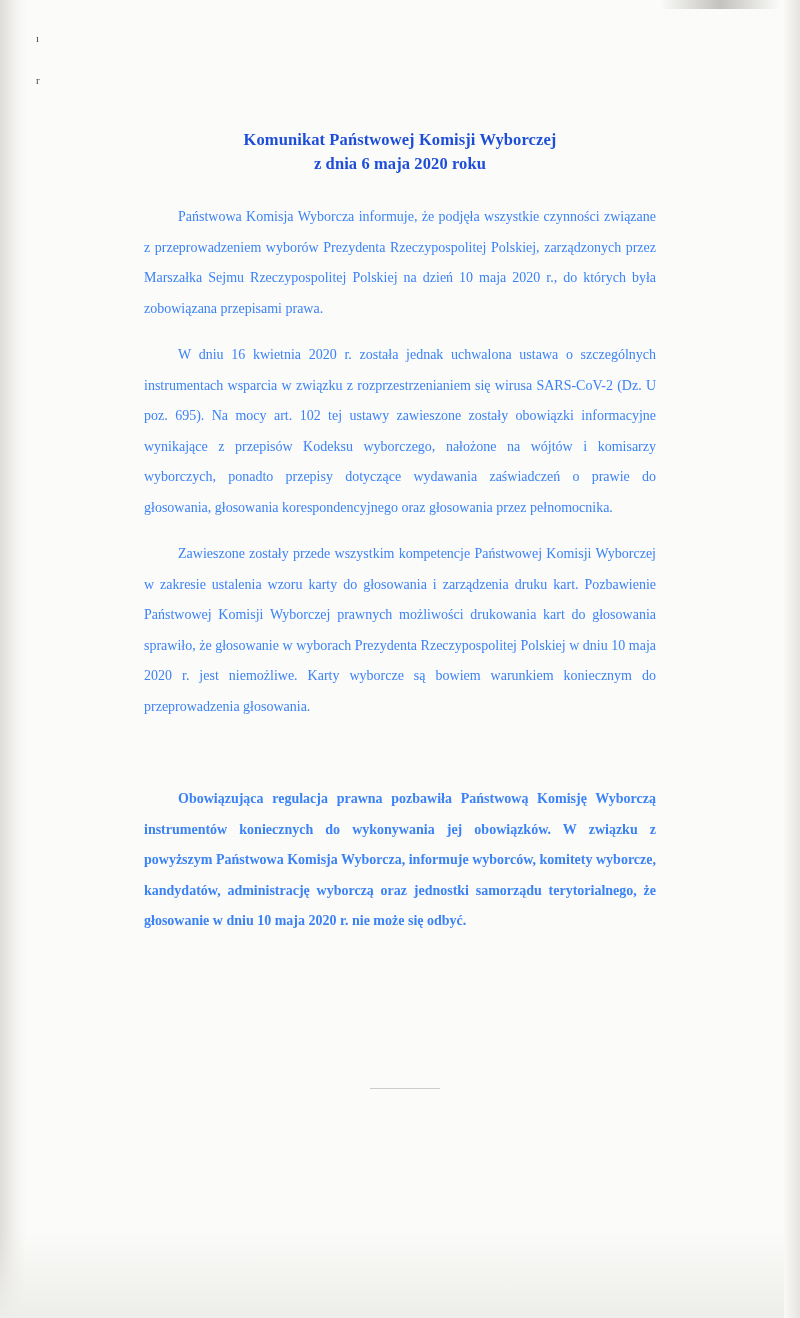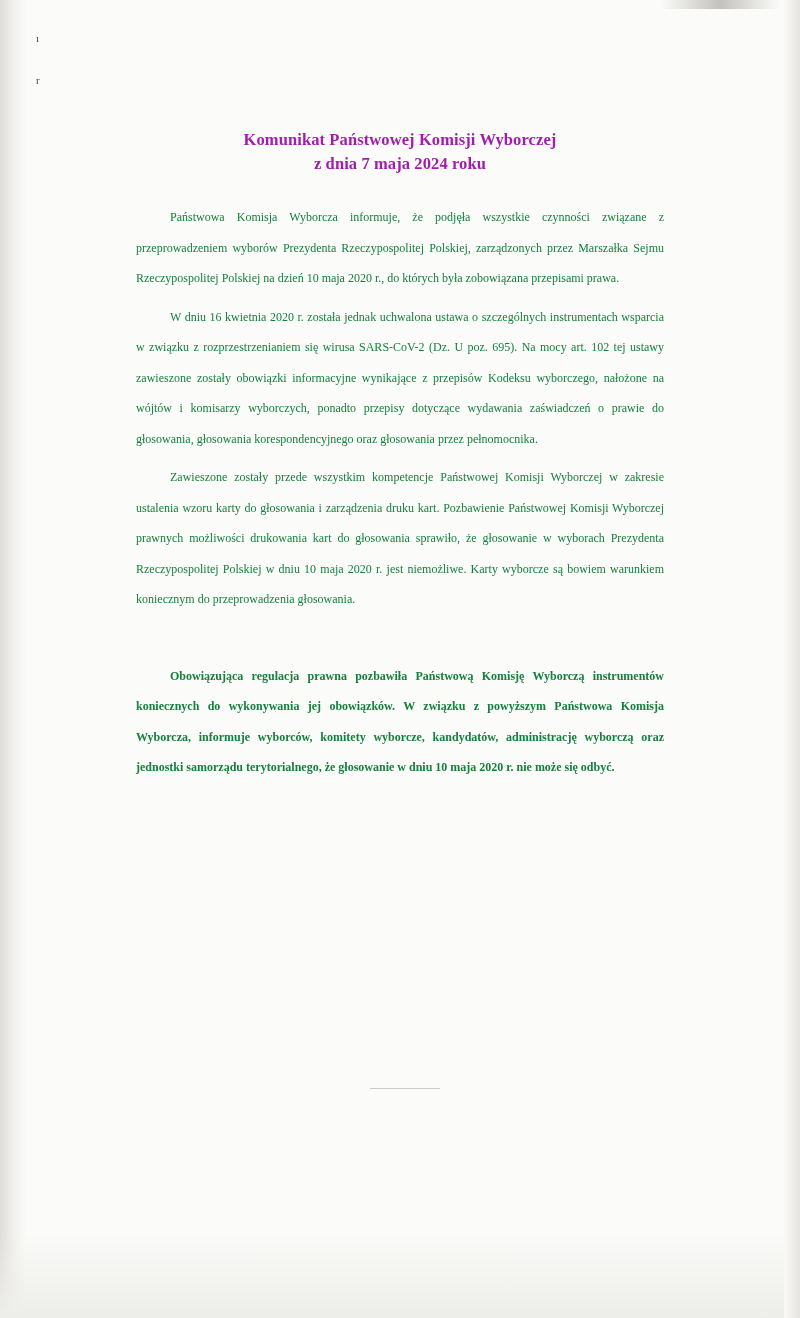--- a/index.html
+++ b/index.html
@@ -78,36 +78,36 @@
     left: 128px;
     top: 0;
     width: 544px;
   }
   .title {
     margin-top: 128px;
     text-align: center;
     font-weight: bold;
     font-size: 16.5px;
     line-height: 24px;
-    color: #a21caf;
+    color: #1d4ed8;
     letter-spacing: 0.1px;
   }
   .title .line2 {
     display: block;
   }
   .body-block {
     margin-top: 26px;
   }
   p.para {
-    margin: 8px;
+    margin: 16px;
     text-align: justify;
     text-justify: inter-word;
-    font-size: 12px;
+    font-size: 14px;
     line-height: 30.5px;
-    color: #15803d;
+    color: #3b82f6;
     text-indent: 34px;
   }
   p.para.bold {
     font-weight: bold;
     font-family: Liberation Serif, serif;
   }
   .gap {
     height: 30px;
   }
 </style>
@@ -118,21 +118,21 @@
 
   <div class="top-smudge"></div>
 
   <span class="margin-mark mark-1">ı</span>
   <span class="margin-mark mark-2">r</span>
 
   <div class="content">
 
     <div class="title">
       <span>Komunikat Państwowej Komisji Wyborczej</span>
-      <span class="line2">z dnia 7 maja 2024 roku</span>
+      <span class="line2">z dnia 6 maja 2020 roku</span>
     </div>
 
     <div class="body-block">
       <p class="para">Państwowa Komisja Wyborcza informuje, że podjęła wszystkie czynności związane z przeprowadzeniem wyborów Prezydenta Rzeczypospolitej Polskiej, zarządzonych przez Marszałka Sejmu Rzeczypospolitej Polskiej na dzień 10 maja 2020 r., do których była zobowiązana przepisami prawa.</p>
       <p class="para">W dniu 16 kwietnia 2020 r. została jednak uchwalona ustawa o szczególnych instrumentach wsparcia w związku z rozprzestrzenianiem się wirusa SARS-CoV-2 (Dz. U poz. 695). Na mocy art. 102 tej ustawy zawieszone zostały obowiązki informacyjne wynikające z przepisów Kodeksu wyborczego, nałożone na wójtów i komisarzy wyborczych, ponadto przepisy dotyczące wydawania zaświadczeń o prawie do głosowania, głosowania korespondencyjnego oraz głosowania przez pełnomocnika.</p>
       <p class="para">Zawieszone zostały przede wszystkim kompetencje Państwowej Komisji Wyborczej w zakresie ustalenia wzoru karty do głosowania i zarządzenia druku kart. Pozbawienie Państwowej Komisji Wyborczej prawnych możliwości drukowania kart do głosowania sprawiło, że głosowanie w wyborach Prezydenta Rzeczypospolitej Polskiej w dniu 10 maja 2020 r. jest niemożliwe. Karty wyborcze są bowiem warunkiem koniecznym do przeprowadzenia głosowania.</p>
       <div class="gap"></div>
       <p class="para bold">Obowiązująca regulacja prawna pozbawiła Państwową Komisję Wyborczą instrumentów koniecznych do wykonywania jej obowiązków. W związku z powyższym Państwowa Komisja Wyborcza, informuje wyborców, komitety wyborcze, kandydatów, administrację wyborczą oraz jednostki samorządu terytorialnego, że głosowanie w dniu 10 maja 2020 r. nie może się odbyć.</p>
     </div>
 

